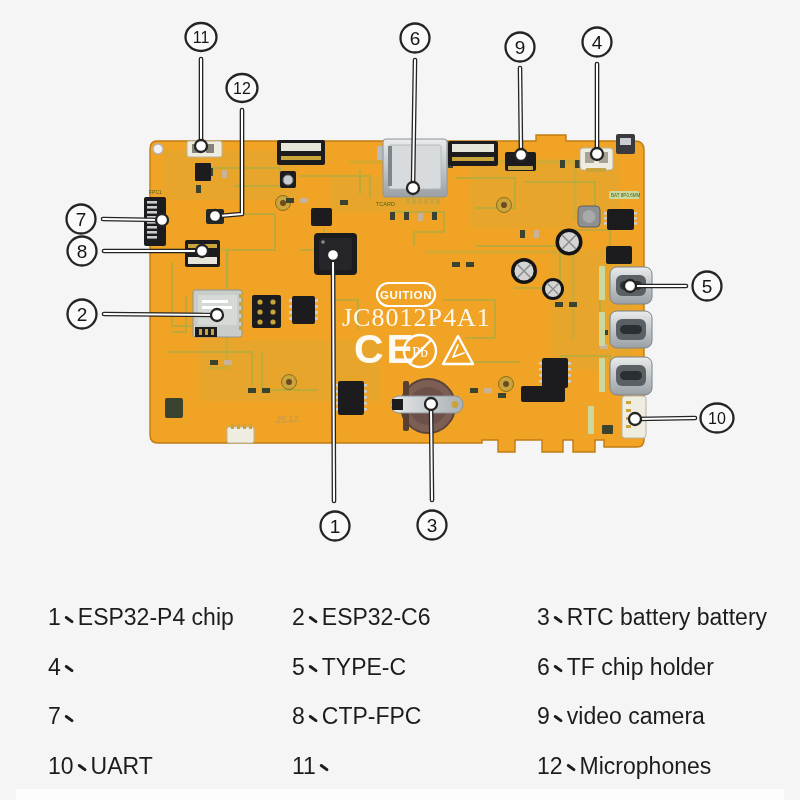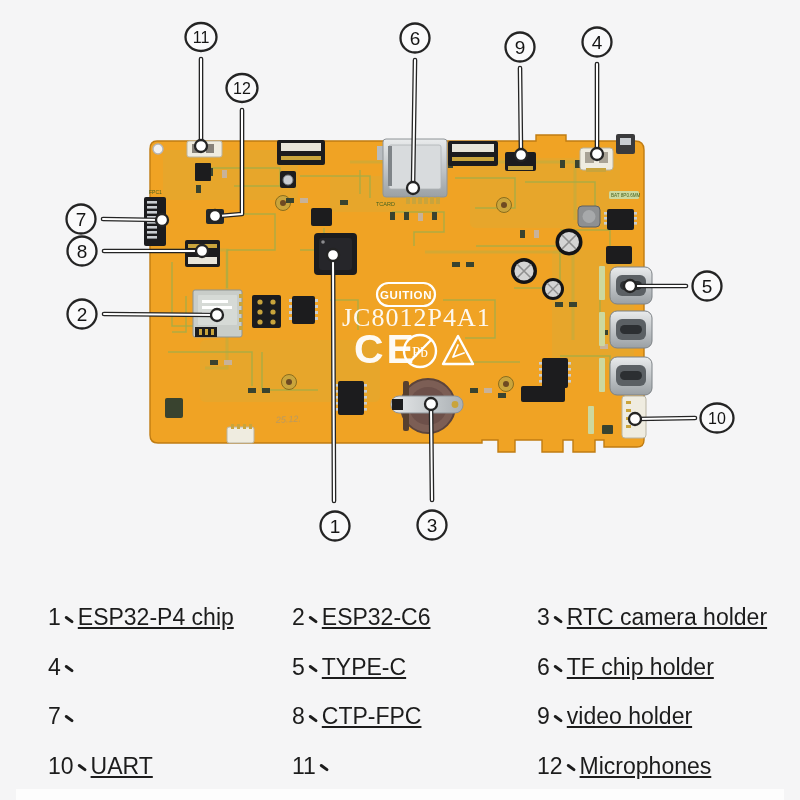--- a/index.html
+++ b/index.html
@@ -10,21 +10,21 @@
 
   
   .legend{position:absolute;left:48px;top:593px;width:716px;display:grid;
           grid-template-columns:244px 245px 1fr;grid-auto-rows:49.5px;align-items:center;
           color:#1c1c1c;font-size:23px;}
   .lg-item{display:flex;align-items:center;white-space:nowrap;}
   .lg-num{flex:0 0 auto;}
   .sep{flex:0 0 17px;position:relative;width:17px;height:28px;}
   .sep::before{content:"";position:absolute;left:3px;top:14px;width:10px;height:3.4px;
                border-radius:3px;background:#1c1c1c;transform:rotate(36deg);}
-  .lg-label{flex:0 0 auto;text-decoration:underline;}
+  .lg-label{flex:0 0 auto;}
 
   
   .lo{stroke:#242424;stroke-width:4.6;fill:none;stroke-linecap:round;stroke-linejoin:round}
   .lc{stroke:#ffffff;stroke-width:2;fill:none;stroke-linecap:round;stroke-linejoin:round}
   .dot{fill:#fff;stroke:#242424;stroke-width:2.3}
   .badge{fill:#fafafb;stroke:#242424;stroke-width:2.3}
   .bnum{fill:#151515;text-anchor:middle;font-family:"Liberation Sans",sans-serif;font-size:19px}
   .bnum.dbl{font-size:16px}
   .ic{fill:#1c1c1e}
   .pin{fill:#c9cdd2}
@@ -547,21 +547,21 @@
         <span class="lg-label">ESP32-P4 chip</span>
       </div>
     <div class="lg-item">
         <span class="lg-num">2</span>
         <span class="sep"></span>
         <span class="lg-label">ESP32-C6</span>
       </div>
     <div class="lg-item">
         <span class="lg-num">3</span>
         <span class="sep"></span>
-        <span class="lg-label">RTC camera holder</span>
+        <span class="lg-label">RTC battery battery</span>
       </div>
     <div class="lg-item">
         <span class="lg-num">4</span>
         <span class="sep"></span>
       </div>
     <div class="lg-item">
         <span class="lg-num">5</span>
         <span class="sep"></span>
         <span class="lg-label">TYPE-C</span>
       </div>
@@ -575,21 +575,21 @@
         <span class="sep"></span>
       </div>
     <div class="lg-item">
         <span class="lg-num">8</span>
         <span class="sep"></span>
         <span class="lg-label">CTP-FPC</span>
       </div>
     <div class="lg-item">
         <span class="lg-num">9</span>
         <span class="sep"></span>
-        <span class="lg-label">video holder</span>
+        <span class="lg-label">video camera</span>
       </div>
     <div class="lg-item">
         <span class="lg-num">10</span>
         <span class="sep"></span>
         <span class="lg-label">UART</span>
       </div>
     <div class="lg-item">
         <span class="lg-num">11</span>
         <span class="sep"></span>
       </div>

